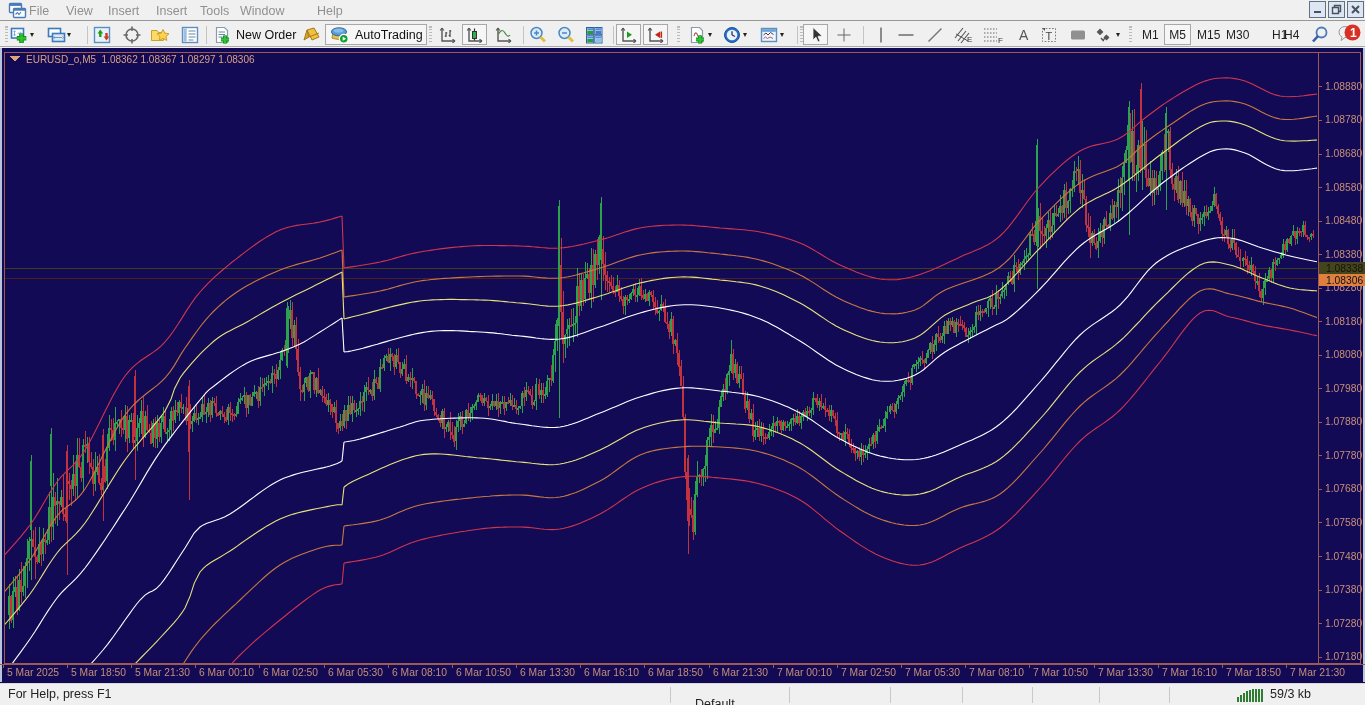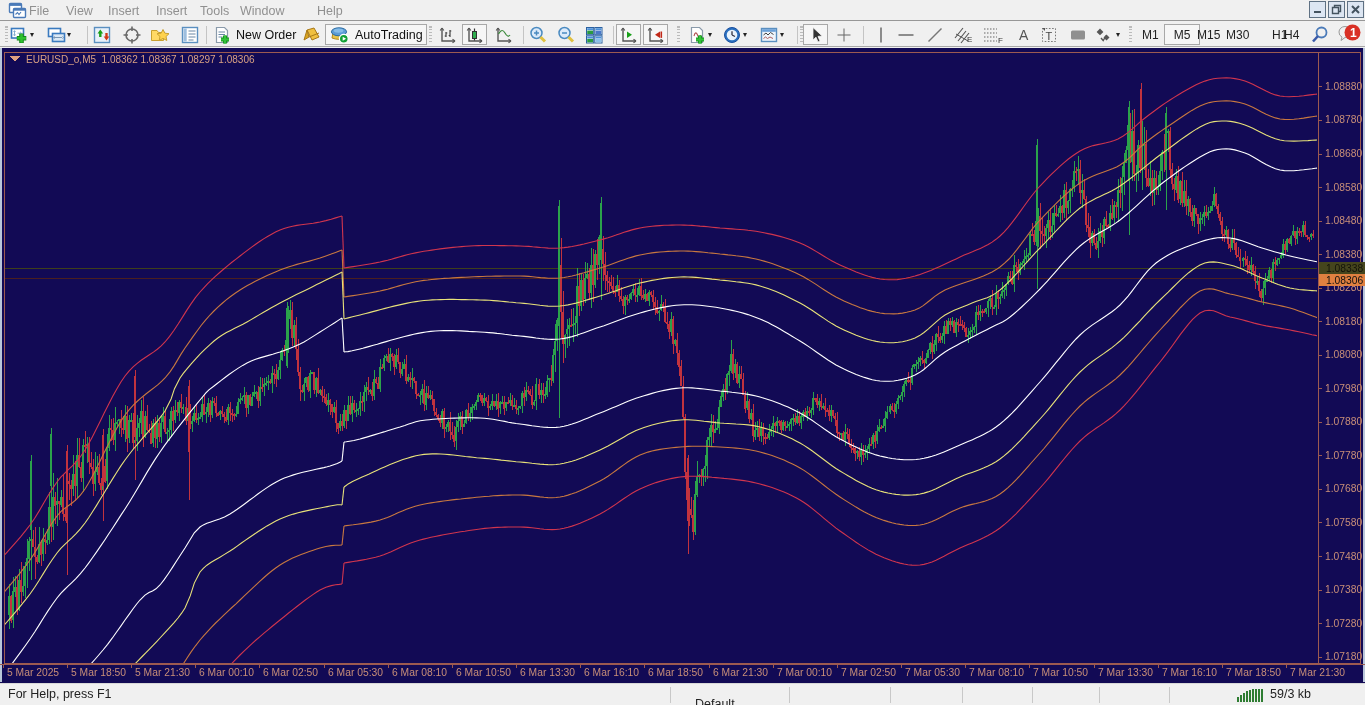--- a/index.html
+++ b/index.html
@@ -378,21 +378,21 @@
         </span>
         <span class="dda">▾</span>
       </div>
 <div class="tbi" style="left:1127px">
         <span class="grip"></span>
       </div>
 <div class="tbi" style="left:1142px">
         <span class="tf">M1</span>
       </div>
 <div class="tbi" style="left:1164px">
-        <span class="tbox" style="width:36px">
+        <span class="tbox" style="width:27px">
           <span class="tf">M5</span>
         </span>
       </div>
 <div class="tbi" style="left:1197px">
         <span class="tf">M15</span>
       </div>
 <div class="tbi" style="left:1226px">
         <span class="tf">M30</span>
       </div>
 <div class="tbi" style="left:1272px">

